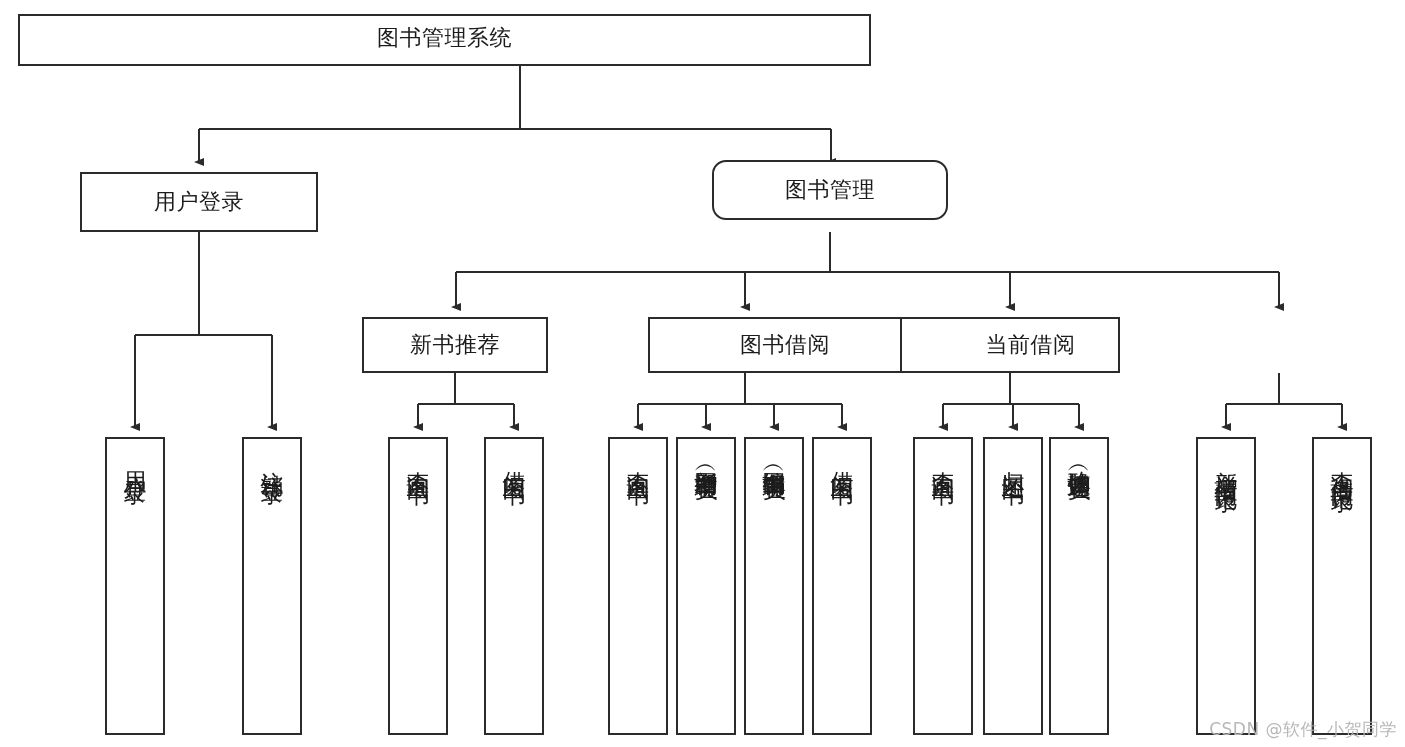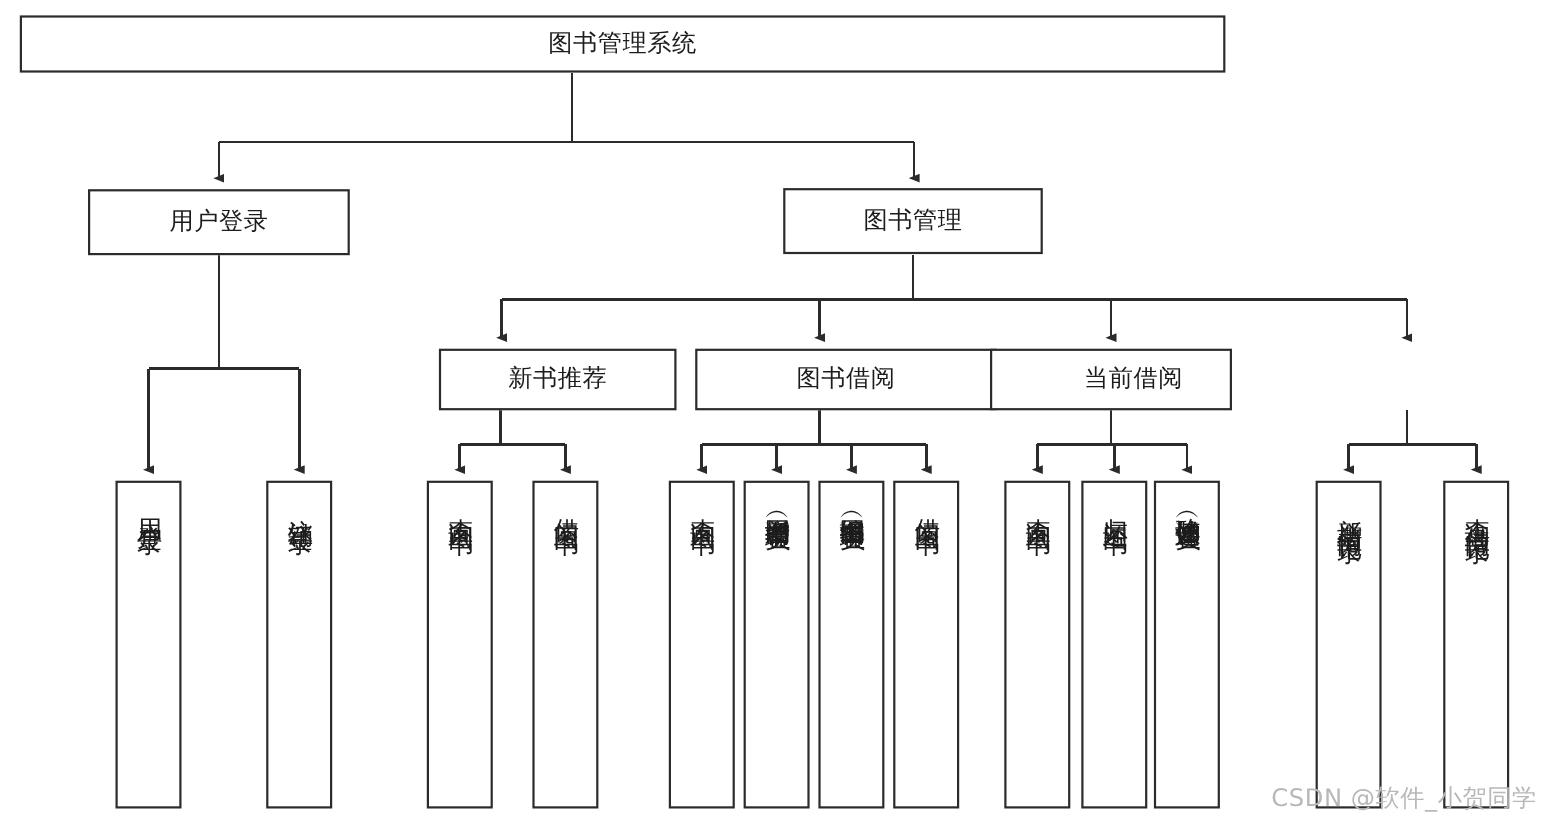--- a/index.html
+++ b/index.html
@@ -57,21 +57,21 @@
     line-height: 1;
     white-space: pre;
   }
   .leaf.tight .node-label {
     letter-spacing: 1px;
   }
   .watermark {
     position: absolute;
     right: 8px;
     bottom: 6px;
-    font-size: 22px;
+    font-size: 17px;
     color: #b8b8b8;
     letter-spacing: 0.5px;
     white-space: nowrap;
     user-select: none;
   }
 </style>
 </head>
 <body>
 
 <div id="canvas">
@@ -119,35 +119,35 @@
       <path d="M1013,404 L1013,427" marker-end="url(#arrow)"></path>
       <path d="M1079,404 L1079,427" marker-end="url(#arrow)"></path>
 
       <path d="M1279,373 L1279,404"></path>
       <path d="M1226,404 L1342,404"></path>
       <path d="M1226,404 L1226,427" marker-end="url(#arrow)"></path>
       <path d="M1342,404 L1342,427" marker-end="url(#arrow)"></path>
     </g>
   </svg>
 
-  <div class="node horiz" style="left: 18px; top: 14px; width: 1096px; height: 52px;">
+  <div class="node horiz" style="left: 18px; top: 14px; width: 853px; height: 52px; font-family: Liberation Mono, monospace;">
     <span class="node-label">图书管理系统</span>
   </div>
 
   <div class="node horiz" style="left: 80px; top: 172px; width: 238px; height: 60px;">
     <span class="node-label">用户登录</span>
   </div>
-  <div class="node horiz" style="left: 712px; top: 171px; width: 236px; height: 60px;">
+  <div class="node horiz" style="left: 712px; top: 160px; width: 236px; height: 60px; border-radius: 14px;">
     <span class="node-label">图书管理</span>
   </div>
 
-  <div class="node horiz" style="left: 362px; top: 317px; width: 216px; height: 56px; margin-left: 37px;">
+  <div class="node horiz" style="left: 362px; top: 317px; width: 186px; height: 56px;">
     <span class="node-label">新书推荐</span>
   </div>
-  <div class="node horiz" style="left: 632px; top: 317px; width: 274px; height: 56px; align-items: center;">
+  <div class="node horiz" style="left: 648px; top: 317px; width: 274px; height: 56px; align-items: center;">
     <span class="node-label">图书借阅</span>
   </div>
   <div class="node horiz" style="left: 900px; top: 317px; width: 220px; height: 56px; padding-left: 41px;">
     <span class="node-label">当前借阅</span>
   </div>
 
   <div class="node leaf" style="left: 105px; top: 437px; width: 60px; height: 298px;">
     <span class="node-label">用户登录</span>
   </div>
   <div class="node leaf" style="left: 242px; top: 437px; width: 60px; height: 298px;">

